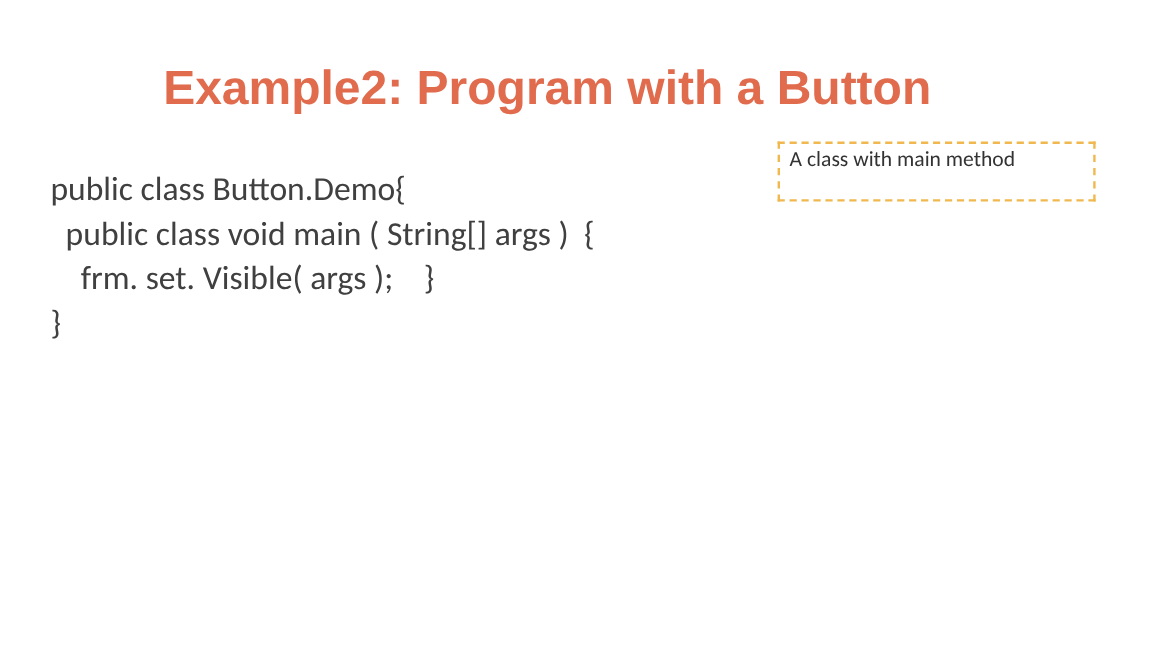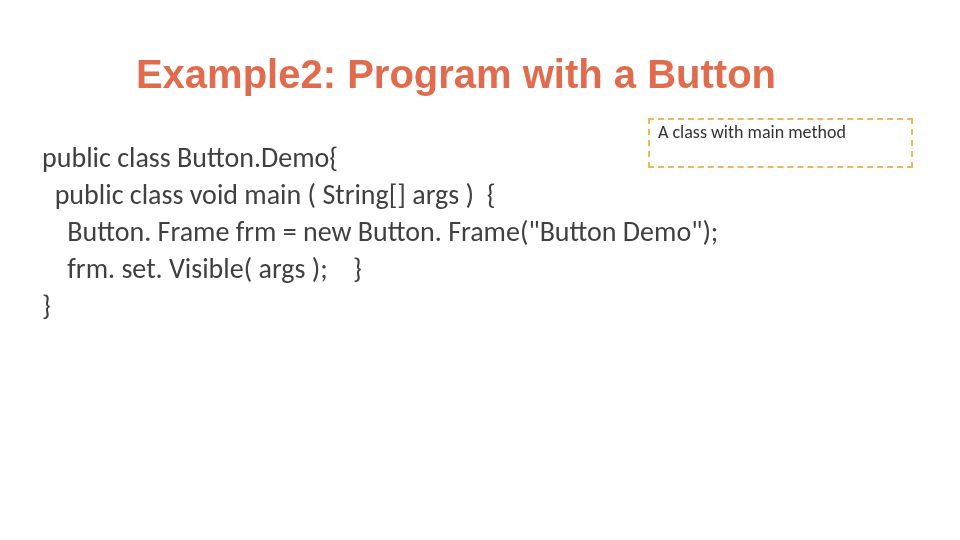--- a/index.html
+++ b/index.html
@@ -57,16 +57,15 @@
 
 <div class="title">Example2: Program with a Button</div>
 
 <div class="callout-box">
   <span>A class with main method</span>
 </div>
 
 <div class="code-block">
   <div class="code-line">public class Button.Demo{</div>
   <div class="code-line">  public class void main ( String[] args )  {</div>
-  <div class="code-line">    Button. Frame frm = new Button. Frame("Button Demo");</div>
   <div class="code-line">    frm. set. Visible( args );    }</div>
   <div class="code-line">}</div>
 </div>
 
 </body></html>

